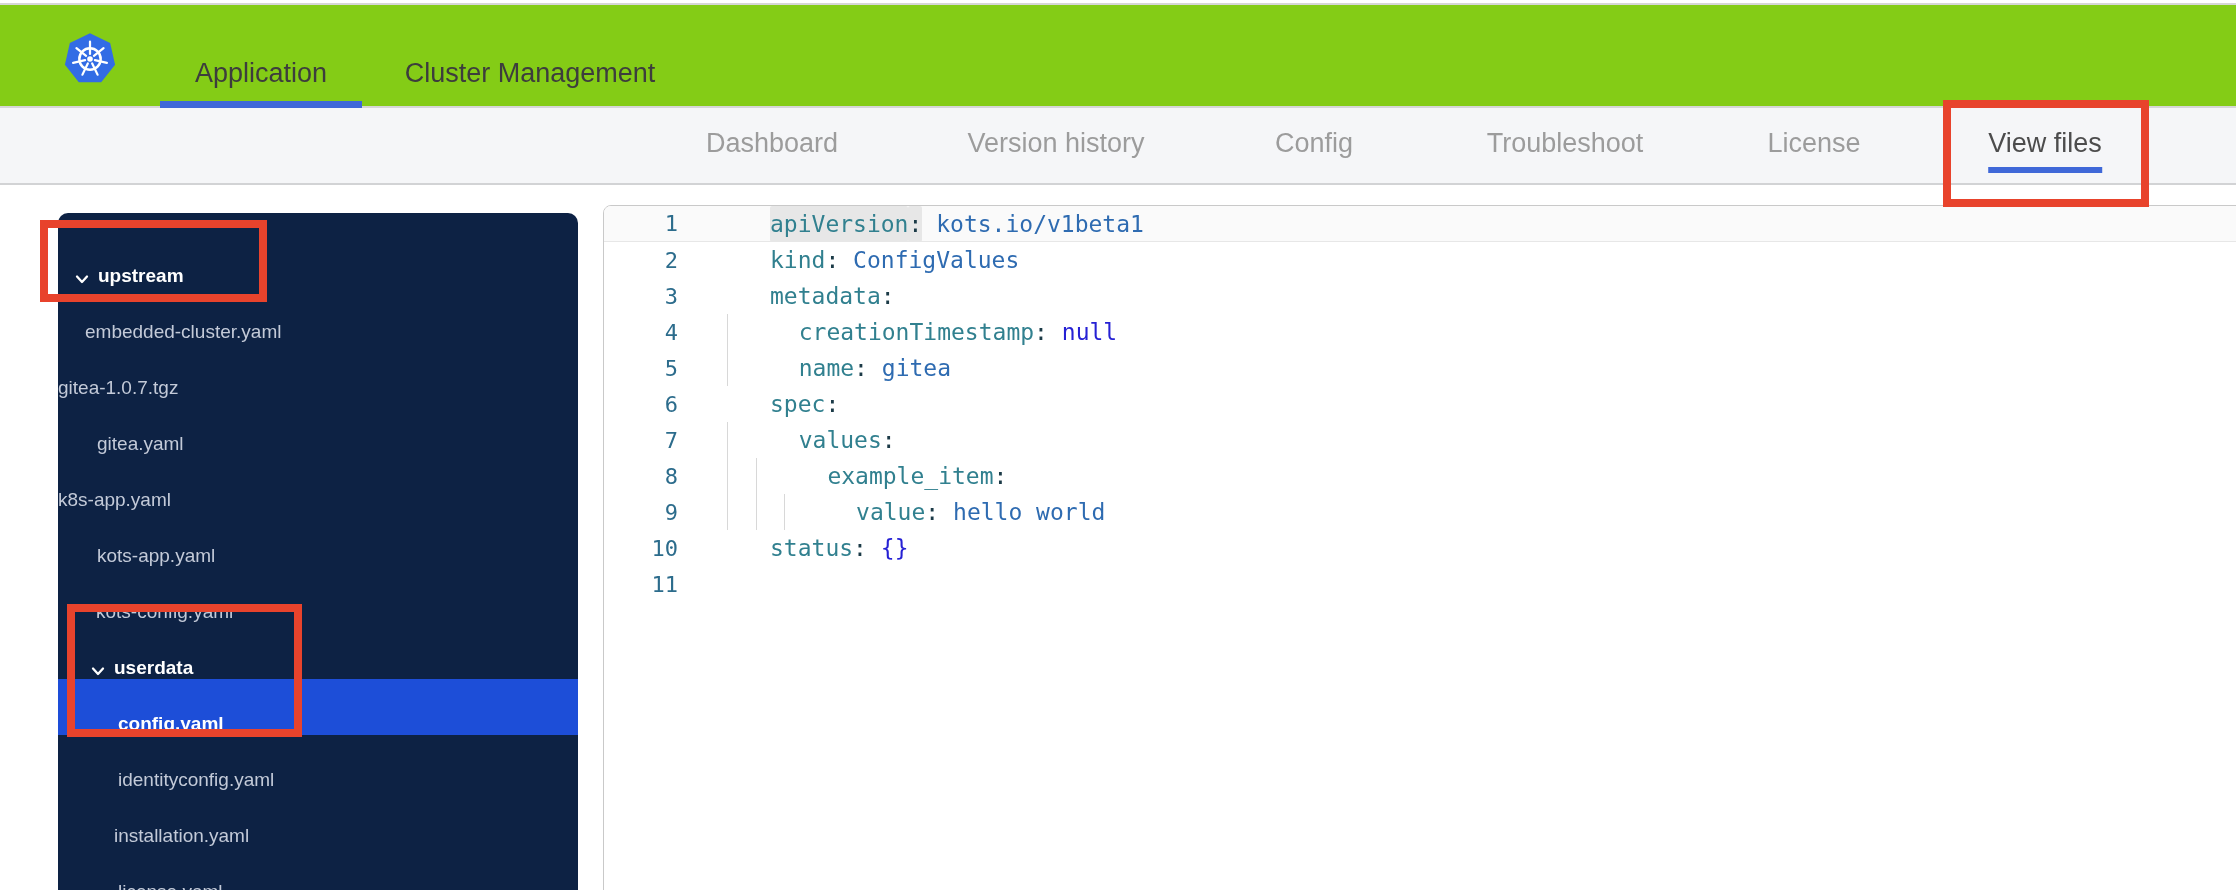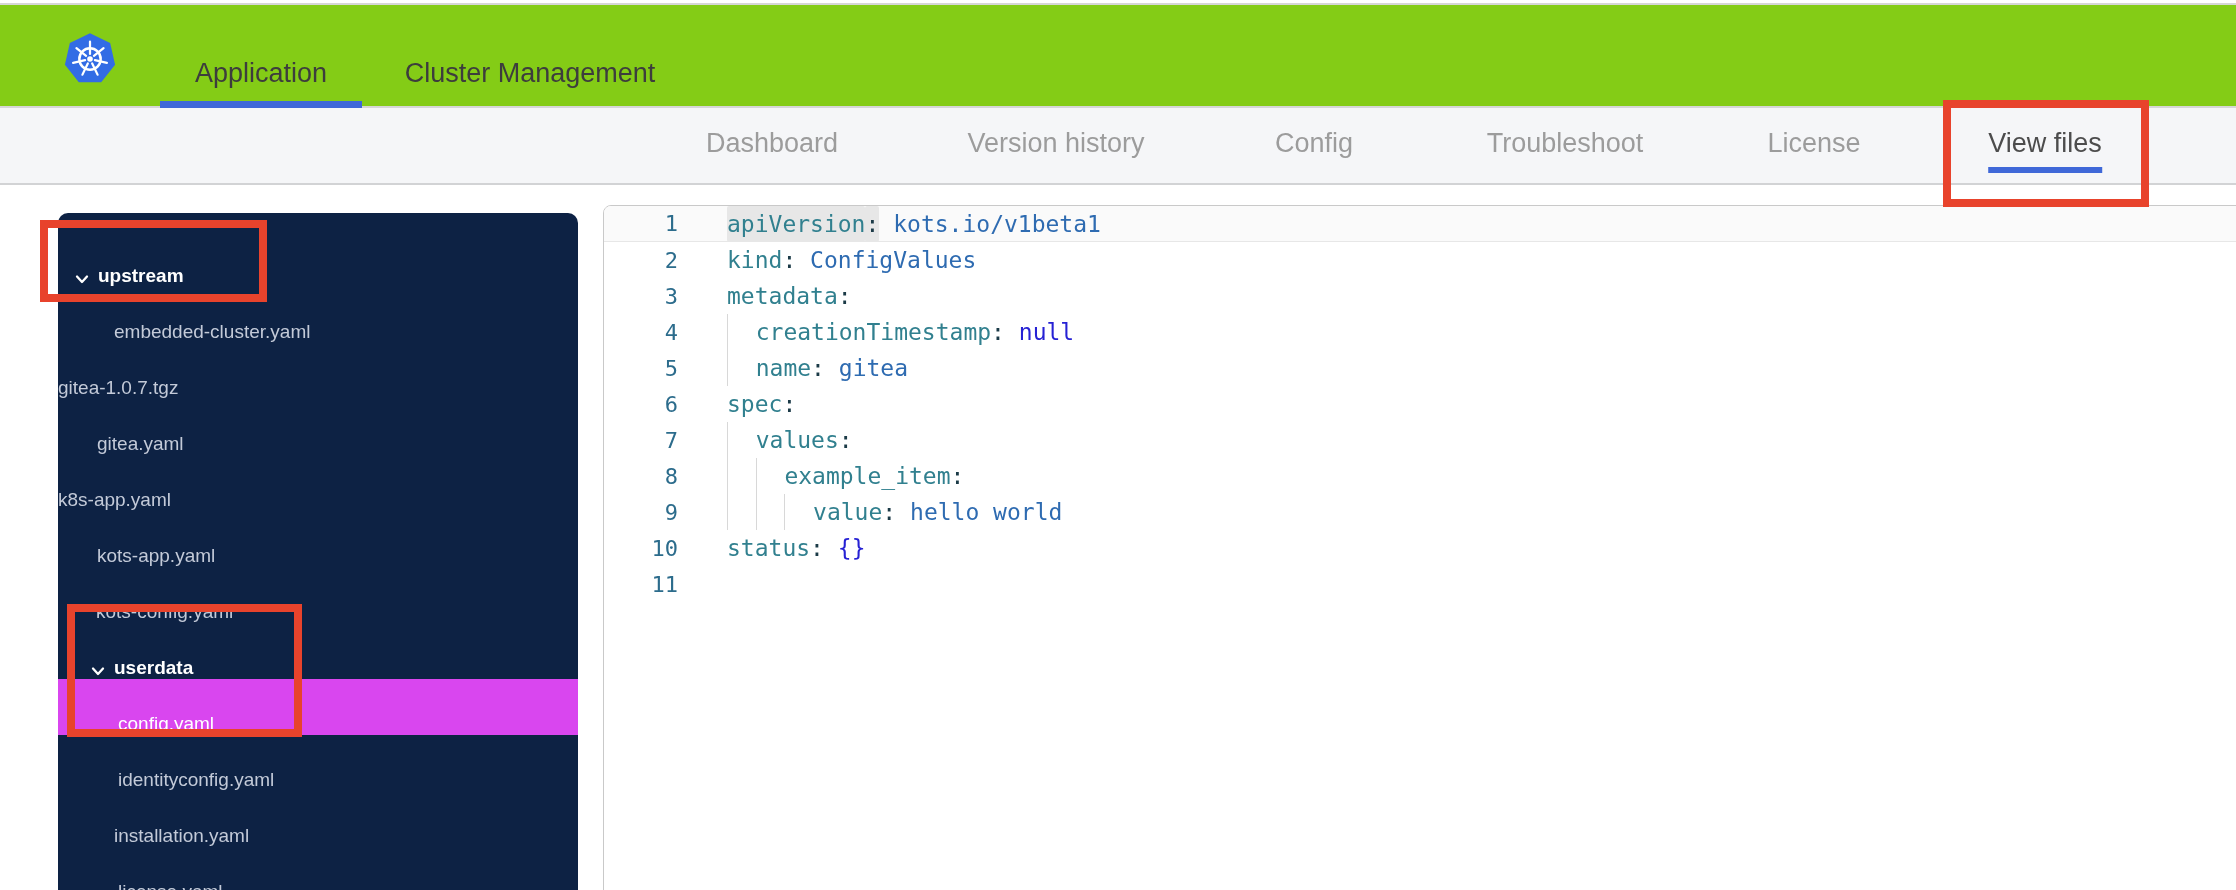--- a/index.html
+++ b/index.html
@@ -25,33 +25,33 @@
   .subtab.active{color:#4c4c4c;}
   .subtab.active::after{content:"";position:absolute;left:22px;right:22px;bottom:-1px;height:6px;background:#3f68d8;}
   .st-dashboard{left:772px;} .st-version{left:1056px;} .st-config{left:1314px;}
   .st-trouble{left:1565px;} .st-license{left:1814px;} .st-viewfiles{left:2045px;}
   
   .sidebar{position:absolute;left:58px;top:213px;width:520px;height:684px;background:#0d2244;
     border-radius:10px 10px 0 0;padding-top:18px;box-sizing:border-box;}
   .tree-row{height:56px;display:flex;align-items:flex-end;box-sizing:border-box;cursor:pointer;font-size:19px;}
   .tree-row.file{color:#c3cad8;}
   .tree-row.folder{color:#ffffff;font-weight:bold;}
-  .tree-row.selected{color:#ffffff;font-weight:normal;background:#d946ef;}
+  .tree-row.selected{color:#ffffff;font-weight:bold;background:#1d4ed8;}
   .chev{width:16px;height:16px;margin-right:8px;flex:0 0 auto;}
   
   .editor{position:absolute;left:603px;top:205px;width:1650px;height:700px;background:#ffffff;
     border:1px solid #c9c9c9;border-radius:8px 0 0 0;box-sizing:border-box;overflow:hidden;
     font-family:"DejaVu Sans Mono", monospace;}
   .code-line{height:36px;display:flex;align-items:center;box-sizing:border-box;}
   .code-line.active{background:#fafafa;border-bottom:1px solid #e7e7e7;}
   .gutter{flex:0 0 96px;text-align:right;padding-right:22px;box-sizing:border-box;
     color:#2c6c8c;font-size:22px;user-select:none;}
   .code-text{flex:1;font-size:23px;white-space:pre;display:flex;align-items:stretch;padding-left:27px;line-height:36px;}
   .guide{display:inline-block;width:2ch;border-left:1px solid #d8d8d8;}
-  .tok-key{color:#31808f;}
+  .tok-key{color:#31808f;margin-left:43px;}
   .tok-str{color:#2e6bb1;}
   .tok-const{color:#2621d4;}
   .tok-punc{color:#1b3a47;}
   .tok-plain{color:#333333;}
   .sel{background:#e7e7e7;border-radius:2px;}
   
   .ann{position:absolute;border:8px solid #e8432c;box-sizing:border-box;z-index:20;pointer-events:none;}
   .ann-upstream{left:40px;top:220px;width:227px;height:82px;}
   .ann-userdata{left:67px;top:604px;width:235px;height:133px;}
   .ann-viewfiles{left:1943px;top:100px;width:206px;height:107px;}
@@ -92,21 +92,21 @@
     <div class="subtab st-viewfiles active">View files</div>
   </nav>
 
   <aside class="sidebar">
       <div class="tree-row folder" style="padding-left: 16px;">
         <svg class="chev" viewBox="0 0 16 16">
           <polyline points="3,5.5 8,11 13,5.5" fill="none" stroke="#ffffff" stroke-width="2.3" stroke-linecap="round" stroke-linejoin="round"></polyline>
         </svg>
         <span>upstream</span>
       </div>
-      <div class="tree-row file" style="padding-left: 56px;">
+      <div class="tree-row file" style="padding-left: 27px;">
         <span>embedded-cluster.yaml</span>
       </div>
       <div class="tree-row file" style="">
         <span>gitea-1.0.7.tgz</span>
       </div>
       <div class="tree-row file" style="padding-left: 39px;">
         <span>gitea.yaml</span>
       </div>
       <div class="tree-row file" style="">
         <span>k8s-app.yaml</span>

